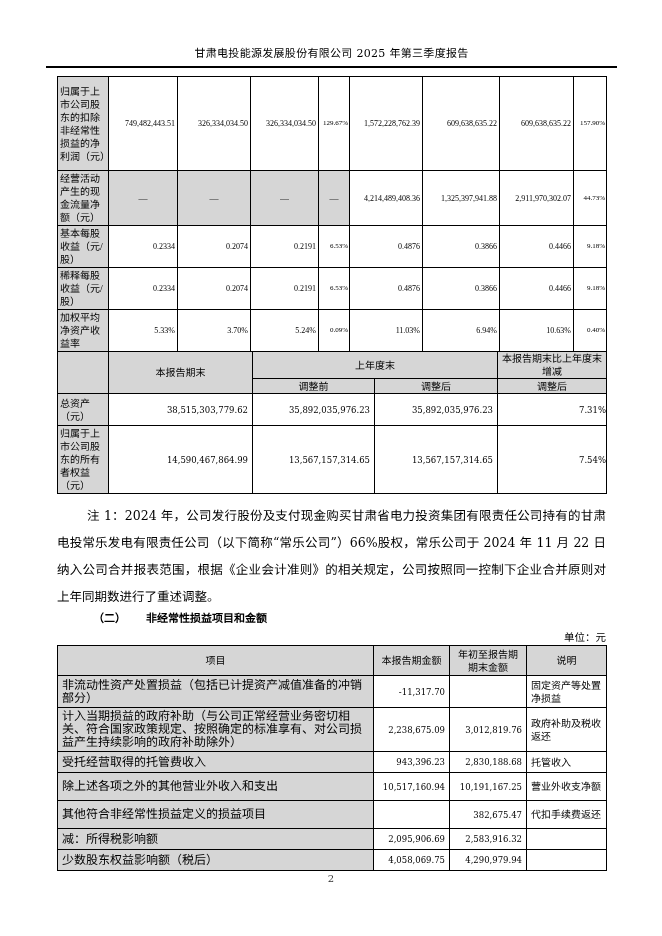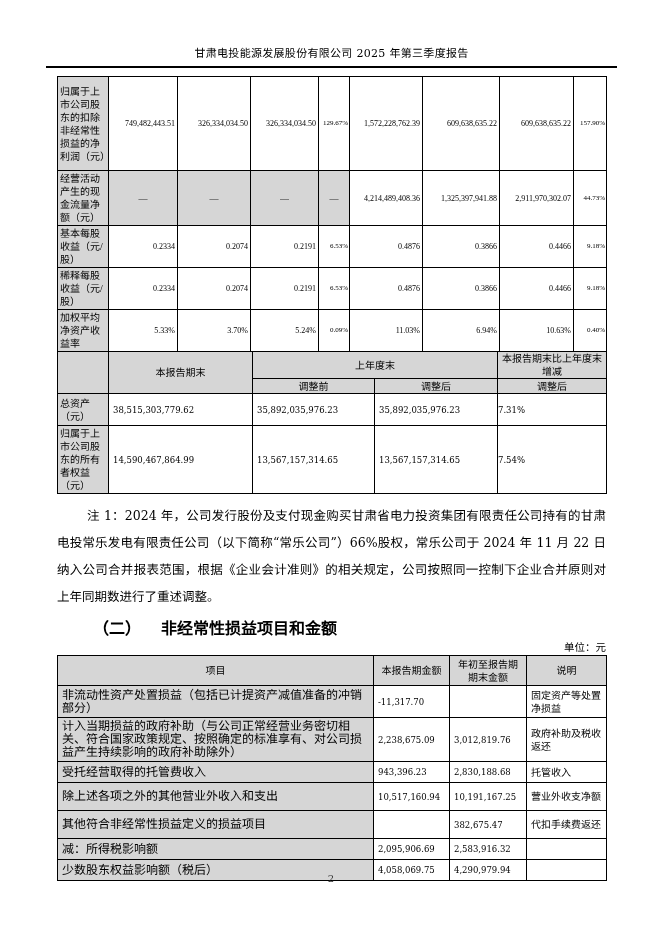--- a/index.html
+++ b/index.html
@@ -19,31 +19,31 @@
   .rule { height:2px; background:#000; margin:5px -11px 0 -11px; }
 
   table { border-collapse:collapse; table-layout:fixed; width:549px; }
   td { border:1px solid var(--border); vertical-align:middle; overflow:hidden; word-break:break-all; }
 
   .lbl  { background:var(--shade); font-size:10px; line-height:13px; padding:1px 2px; text-align:left; }
   .hc   { background:var(--shade); font-size:10px; line-height:13px; padding:0 4px; text-align:center; }
   .numc { text-align:right; font-size:8px; line-height:11px; padding:1px 2px 1px 1px; white-space:nowrap; }
   .pctc { font-size:7px; padding-right:1px;margin-left:41px; }
   .dash { background:var(--shade); text-align:center; font-size:9px; }
-  .num2 { font-size:8.5px; padding:1px 4px; white-space:nowrap; }
-  .pct2 { text-align:left; font-size:8.5px; white-space:nowrap; }
+  .num2 { text-align:right; font-size:8.5px; padding:1px 4px; white-space:nowrap; }
+  .pct2 { text-align:right; font-size:8.5px; white-space:nowrap; }
   .item { background:var(--shade); font-size:12px; line-height:13px; padding:2px 4px; text-align:left; }
   .item.indent { }
   .note-cell { font-size:10px; line-height:13px; padding:2px 4px; text-align:left; }
 
   .t1a { margin-top:8px;font-family:Liberation Serif, serif; }
   .t1b { margin-top:-1px; }
 
   .note-para { margin-top:8px; font-size:12.5px; line-height:27px; text-align:justify; text-indent:30px; }
-  .sec-heading { margin-top:10px; font-size:16px; font-weight:bold; padding-left:36px; line-height:17px; }
+  .sec-heading { font-size:11px; font-weight:bold; padding-left:36px; line-height:17px; }
   .sec-heading .h-num { margin-right:20px; }
   .unit-line { text-align:right; font-size:10.5px; line-height:13px; margin-top:4px; margin-bottom:1px; }
 
   .footer { position:absolute; left:0; right:0; bottom:52px; text-align:center; font-size:10px; color:#333; }
 </style>
 </head>
 <body>
 
 <div class="page">
 

